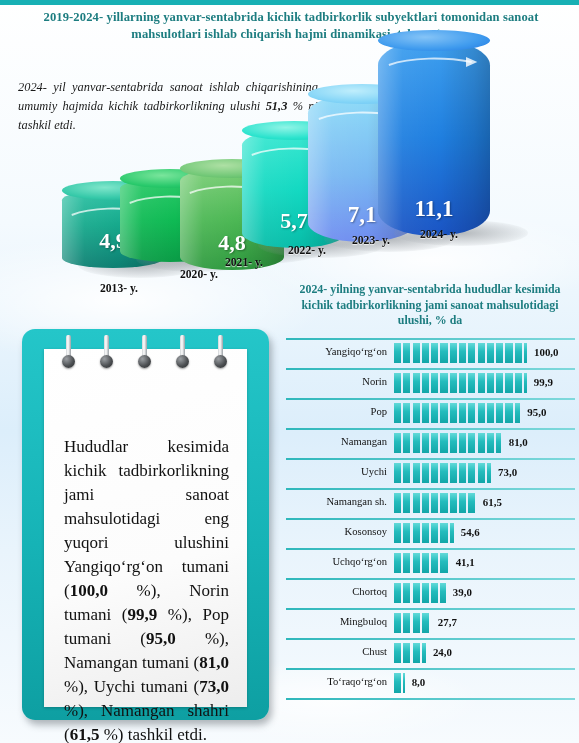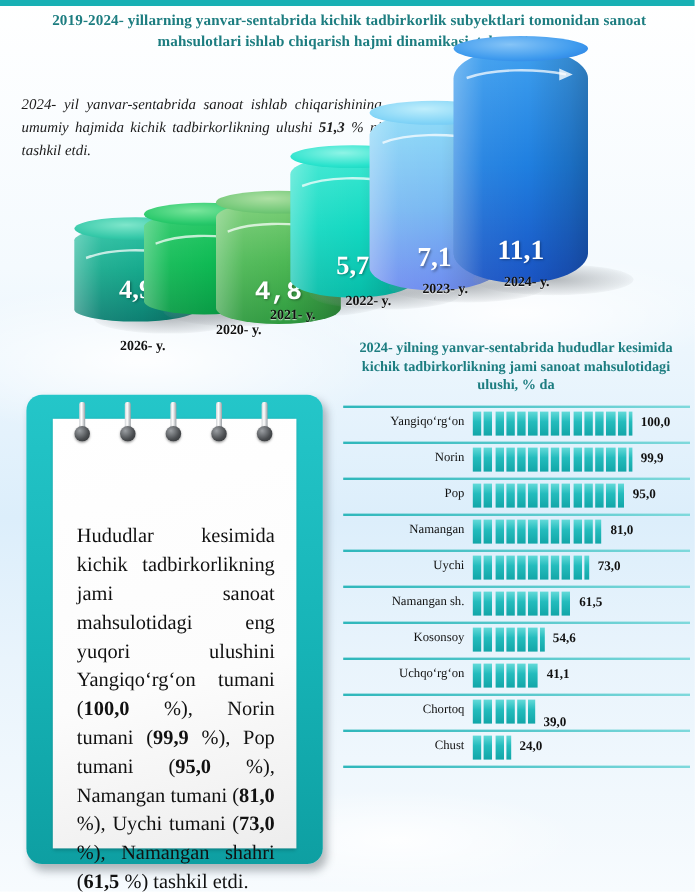--- a/index.html
+++ b/index.html
@@ -127,34 +127,34 @@
       <div class="cyl" style="left: 62px; top: 190px; width: 102px; height: 78px;">
         <div class="body" style="background: linear-gradient(rgb(47, 195, 165) 0%, rgb(22, 169, 140) 45%, rgb(13, 127, 114) 100%);"></div>
         <div class="shade"></div>
         <div class="top" style="background: radial-gradient(at 42% 34%, rgb(127, 230, 203), rgb(52, 200, 168) 60%, rgb(24, 164, 140)); height: 19px; top: -9.5px;"></div>
         <svg class="arrow" viewBox="0 0 100 16" preserveAspectRatio="none">
           <path d="M2 9 C 25 1, 62 1, 90 6" fill="none" stroke="rgba(255,255,255,.72)" stroke-width="2"></path>
           <path d="M84 1 L96 6 L84 11 Z" fill="rgba(255,255,255,.80)"></path>
         </svg>
         <div class="val">4,9</div>
       </div>
-      <div class="yearlbl" style="left: 100px; top: 282px;">2026- y.</div>
+      <div class="yearlbl" style="left: 100px; top: 282px;">2013- y.</div>
       <div class="shadowblob" style="left: 136px; top: 246px; width: 122px; height: 26px;"></div>
       <div class="cyl" style="left: 120px; top: 178px; width: 100px; height: 84px;">
         <div class="body" style="background: linear-gradient(rgb(44, 203, 106) 0%, rgb(15, 186, 84) 50%, rgb(10, 156, 70) 100%);"></div>
         <div class="shade"></div>
         <div class="top" style="background: radial-gradient(at 42% 34%, rgb(122, 229, 156), rgb(40, 201, 107) 60%, rgb(16, 172, 81)); height: 19px; top: -9.5px;"></div>
         <svg class="arrow" viewBox="0 0 100 16" preserveAspectRatio="none">
           <path d="M2 9 C 25 1, 62 1, 90 6" fill="none" stroke="rgba(255,255,255,.72)" stroke-width="2"></path>
           <path d="M84 1 L96 6 L84 11 Z" fill="rgba(255,255,255,.80)"></path>
         </svg>
       </div>
       <div class="yearlbl" style="left: 162px; top: 268px; margin-left: 18px;">2020- y.</div>
       <div class="shadowblob" style="left: 196px; top: 238px; width: 126px; height: 26px;"></div>
-      <div class="cyl" style="left: 180px; top: 168px; width: 104px; height: 102px; font-family: Liberation Mono, monospace;">
+      <div class="cyl" style="left: 180px; top: 168px; width: 104px; height: 102px;">
         <div class="body" style="background: linear-gradient(rgb(124, 207, 120) 0%, rgb(77, 184, 85) 50%, rgb(47, 154, 63) 100%);"></div>
         <div class="shade"></div>
         <div class="top" style="background: radial-gradient(at 42% 34%, rgb(174, 224, 164), rgb(114, 200, 119) 60%, rgb(74, 173, 85)); height: 19px; top: -9.5px;"></div>
         <svg class="arrow" viewBox="0 0 100 16" preserveAspectRatio="none">
           <path d="M2 9 C 25 1, 62 1, 90 6" fill="none" stroke="rgba(255,255,255,.72)" stroke-width="2"></path>
           <path d="M84 1 L96 6 L84 11 Z" fill="rgba(255,255,255,.80)"></path>
         </svg>
         <div class="val">4,8</div>
       </div>
       <div class="yearlbl" style="left: 225px; top: 256px;">2021- y.</div>
@@ -373,31 +373,51 @@
         <div class="rowline"></div>
         <div class="rname">Chortoq</div>
         <div class="rbar">
           <div class="seg"></div>
           <div class="seg"></div>
           <div class="seg"></div>
           <div class="seg"></div>
           <div class="seg"></div>
           <div class="seg partial" style="width: 5.4px;"></div>
         </div>
-        <div class="rval" style="left: 166.87px; margin-top: 10px;">39,0</div>
+        <div class="rval" style="left: 166.87px;">39,0</div>
+      </div>
+      <div class="row">
+        <div class="rowline"></div>
+        <div class="rname">Mingbuloq</div>
+        <div class="rbar">
+          <div class="seg"></div>
+          <div class="seg"></div>
+          <div class="seg"></div>
+          <div class="seg"></div>
+        </div>
+        <div class="rval" style="left: 151.841px;">27,7</div>
       </div>
       <div class="row">
         <div class="rowline"></div>
         <div class="rname">Chust</div>
         <div class="rbar">
           <div class="seg"></div>
           <div class="seg"></div>
           <div class="seg"></div>
           <div class="seg partial" style="width: 4px;"></div>
         </div>
         <div class="rval" style="left: 146.92px;">24,0</div>
       </div>
+      <div class="row">
+        <div class="rowline"></div>
+        <div class="rname">To‘raqo‘rg‘on</div>
+        <div class="rbar">
+          <div class="seg"></div>
+          <div class="seg partial" style="width: 1.3px;"></div>
+        </div>
+        <div class="rval" style="left: 125.64px;">8,0</div>
+      </div>
       <div class="row" style="height: 2px;">
         <div class="rowline"></div>
       </div>
     </div>
 
 </div>
 
 </body></html>

